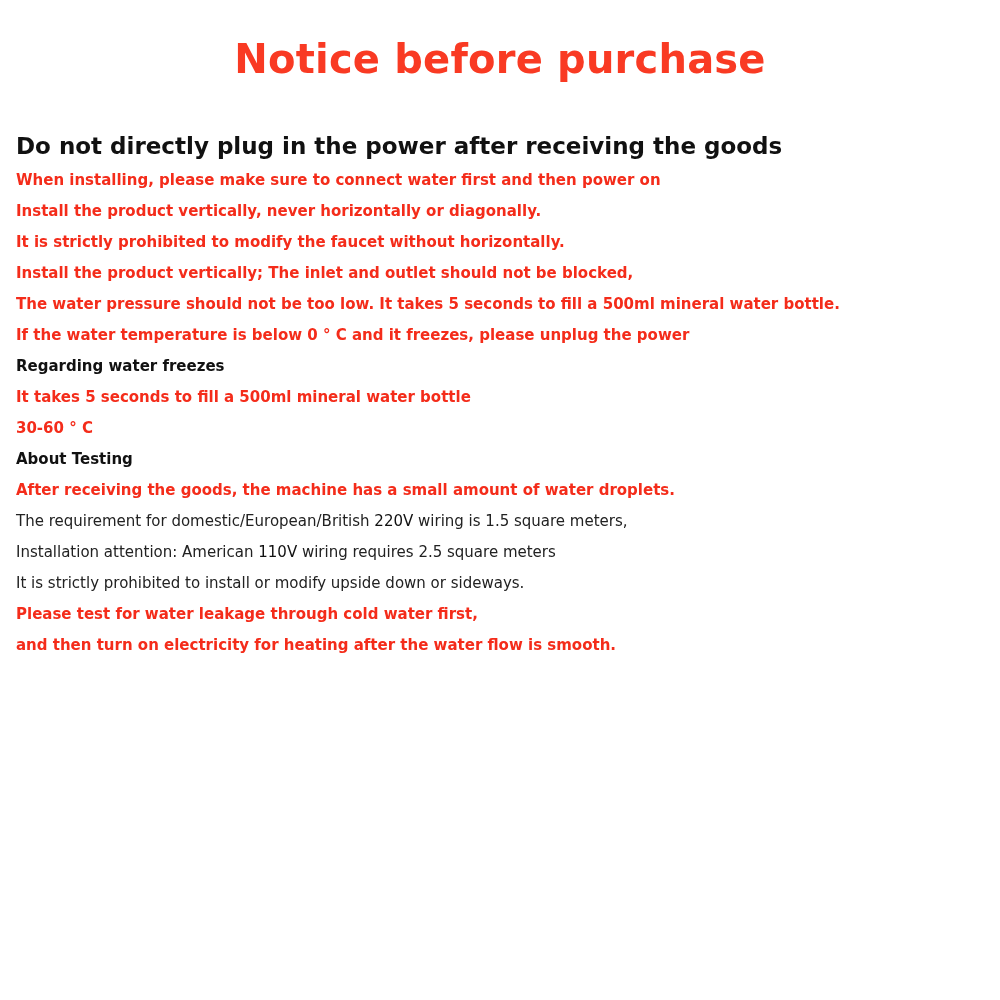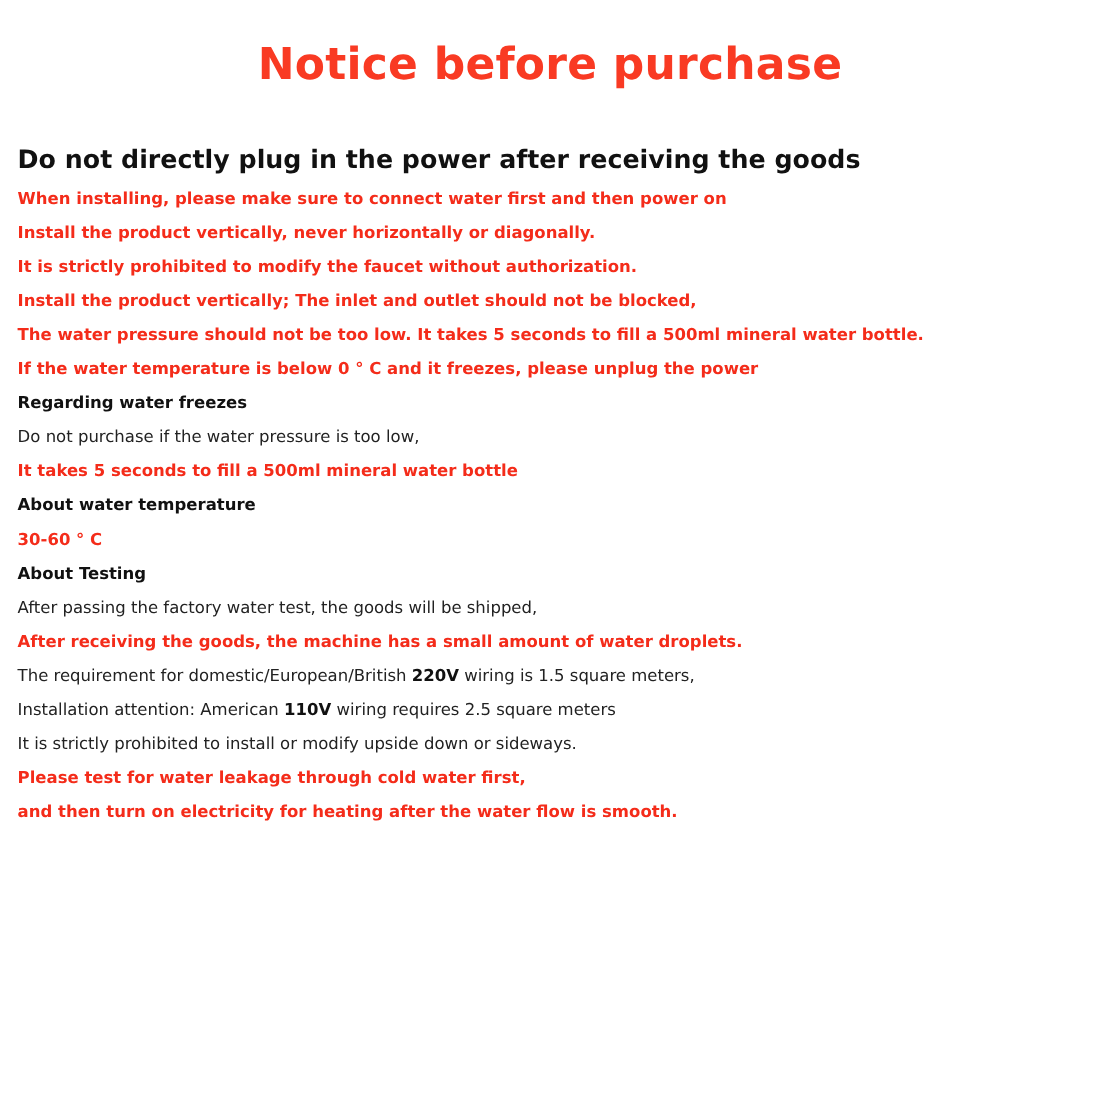--- a/index.html
+++ b/index.html
@@ -50,44 +50,41 @@
   }
   .line.black-plain {
     color: #222222;
     font-weight: normal;
   }
   .line.big {
     font-size: 23px;
     line-height: 37px;
   }
   .line b.inline-strong {
-    font-weight: bold;
+    font-weight: normal;
     color: #111111;
   }
 </style>
 </head>
 <body>
 
 <div class="page">
   <h1 class="title">Notice before purchase</h1>
   <div class="body-block">
     <div class="line black-bold big">Do not directly plug in the power after receiving the goods</div>
     <div class="line red">When installing, please make sure to connect water first and then power on</div>
     <div class="line red">Install the product vertically, never horizontally or diagonally.</div>
-    <div class="line red">It is strictly prohibited to modify the faucet without authorization.</div>
+    <div class="line red">It is strictly prohibited to modify the faucet without horizontally.</div>
     <div class="line red">Install the product vertically; The inlet and outlet should not be blocked,</div>
     <div class="line red">The water pressure should not be too low. It takes 5 seconds to fill a 500ml mineral water bottle.</div>
     <div class="line red">If the water temperature is below 0 ° C and it freezes, please unplug the power</div>
     <div class="line black-bold">Regarding water freezes</div>
-    <div class="line black-plain">Do not purchase if the water pressure is too low,</div>
     <div class="line red">It takes 5 seconds to fill a 500ml mineral water bottle</div>
-    <div class="line black-bold">About water temperature</div>
     <div class="line red">30-60 ° C</div>
     <div class="line black-bold">About Testing</div>
-    <div class="line black-plain">After passing the factory water test, the goods will be shipped,</div>
     <div class="line red">After receiving the goods, the machine has a small amount of water droplets.</div>
     <div class="line black-plain">The requirement for domestic/European/British <b class="inline-strong">220V</b> wiring is 1.5 square meters,</div>
     <div class="line black-plain">Installation attention: American <b class="inline-strong">110V</b> wiring requires 2.5 square meters</div>
     <div class="line black-plain">It is strictly prohibited to install or modify upside down or sideways.</div>
     <div class="line red">Please test for water leakage through cold water first,</div>
     <div class="line red">and then turn on electricity for heating after the water flow is smooth.</div>
   </div>
 </div>
 
 </body></html>

